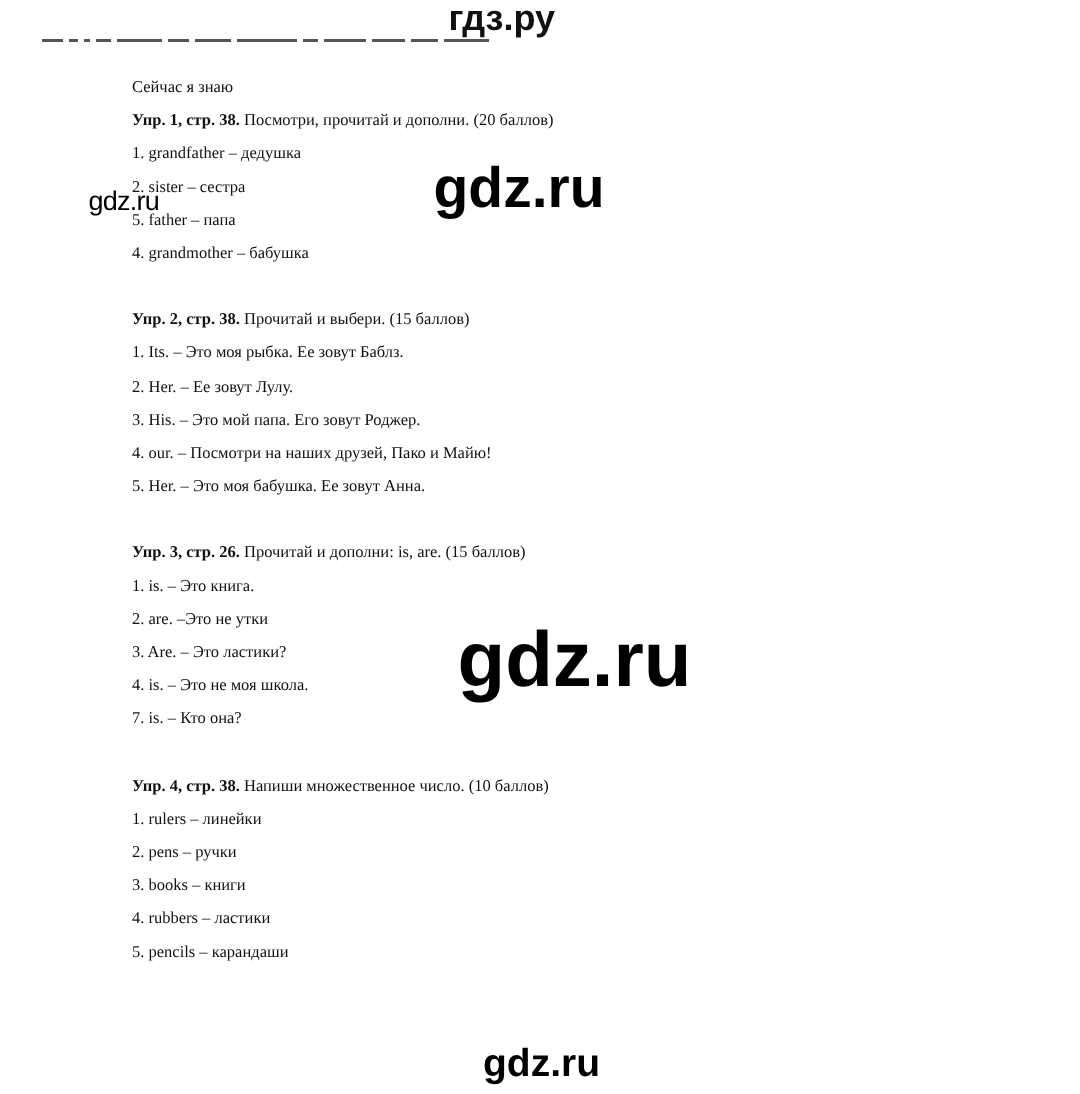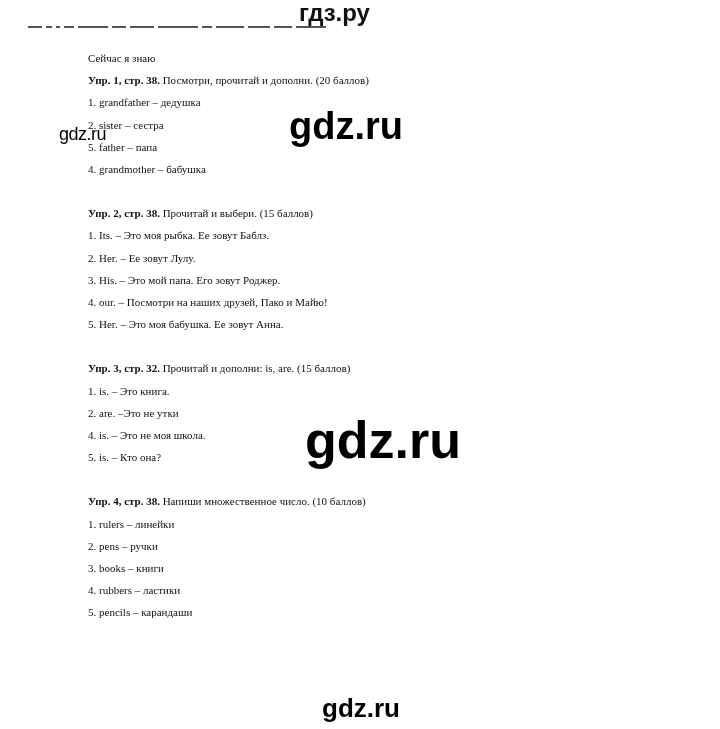--- a/index.html
+++ b/index.html
@@ -113,25 +113,26 @@
   <div class="section">
     <div class="line"><span class="bold">Упр. 2, стр. 38.</span><span> Прочитай и выбери. (15 баллов)</span></div>
     <div class="line">1. Its. – Это моя рыбка. Ее зовут Баблз.</div>
     <div class="line">2. Her. – Ее зовут Лулу.</div>
     <div class="line">3. His. – Это мой папа. Его зовут Роджер.</div>
     <div class="line">4. our. – Посмотри на наших друзей, Пако и Майю!</div>
     <div class="line">5. Her. – Это моя бабушка. Ее зовут Анна.</div>
   </div>
 
   <div class="section">
-    <div class="line"><span class="bold">Упр. 3, стр. 32.</span><span> Прочитай и дополни: is, are. (15 баллов)</span></div>
+    <div class="line"><span class="bold">Упр. 3, стр. 26.</span><span> Прочитай и дополни: is, are. (15 баллов)</span></div>
     <div class="line">1. is. – Это книга.</div>
     <div class="line">2. are. –Это не утки</div>
+    <div class="line">3. Are. – Это ластики?</div>
     <div class="line">4. is. – Это не моя школа.</div>
-    <div class="line">5. is. – Кто она?</div>
+    <div class="line">7. is. – Кто она?</div>
   </div>
 
   <div class="section">
     <div class="line"><span class="bold">Упр. 4, стр. 38.</span><span> Напиши множественное число. (10 баллов)</span></div>
     <div class="line">1. rulers – линейки</div>
     <div class="line">2. pens – ручки</div>
     <div class="line">3. books – книги</div>
     <div class="line">4. rubbers – ластики</div>
     <div class="line">5. pencils – карандаши</div>
   </div>

